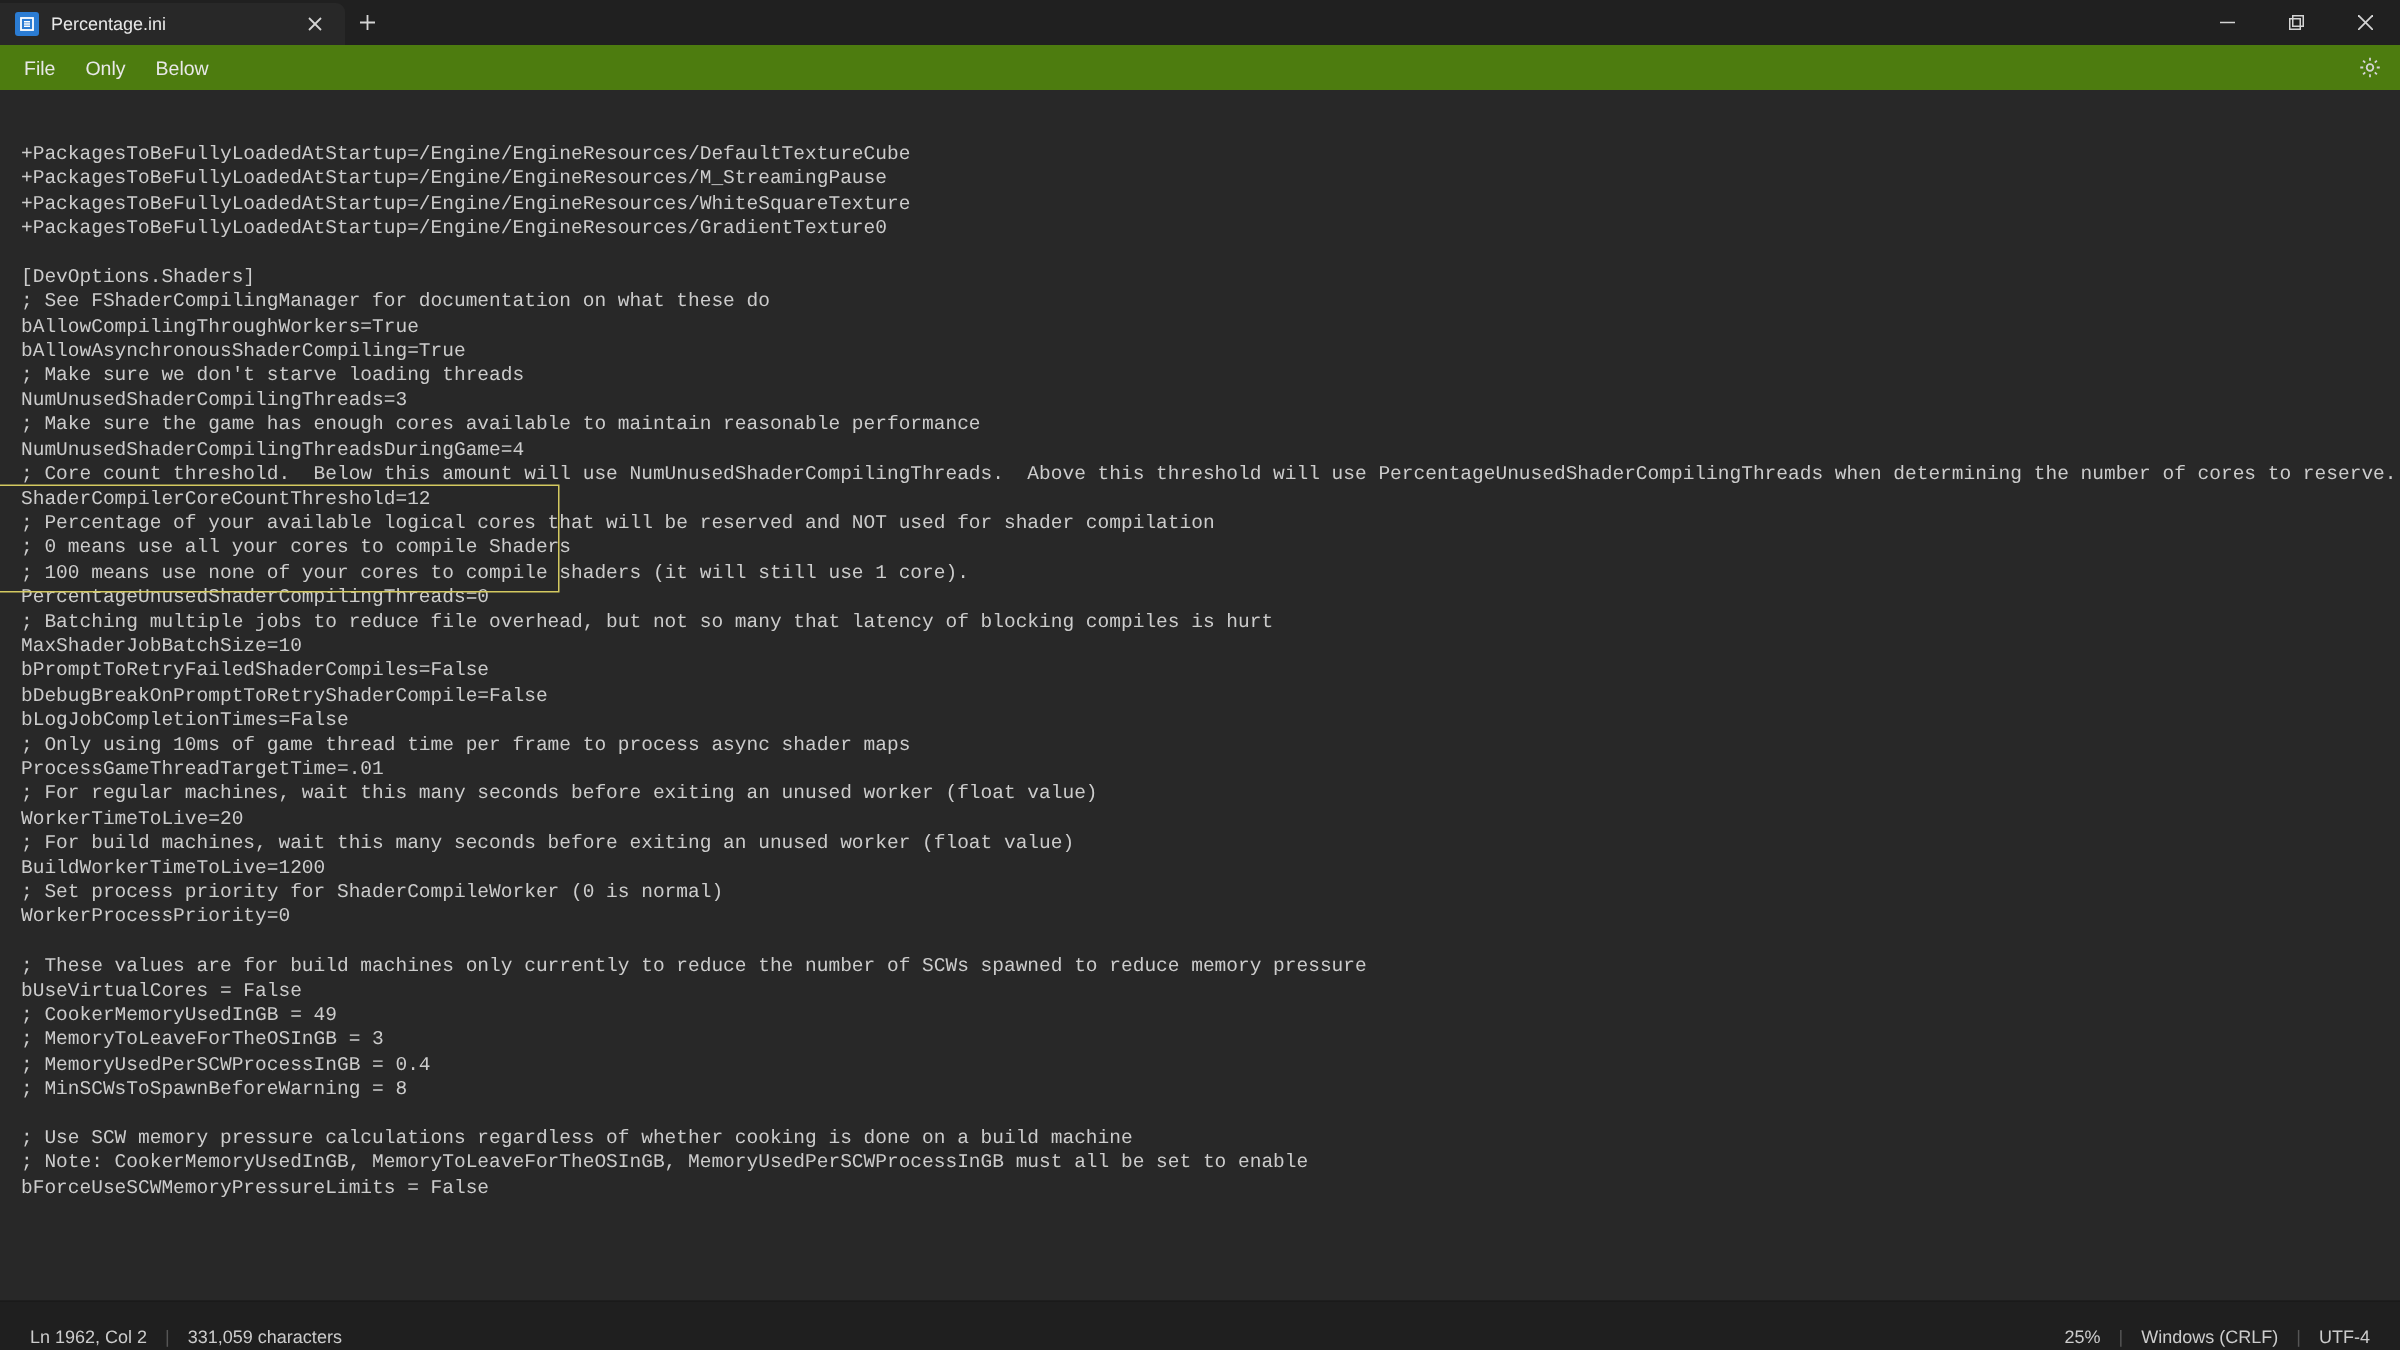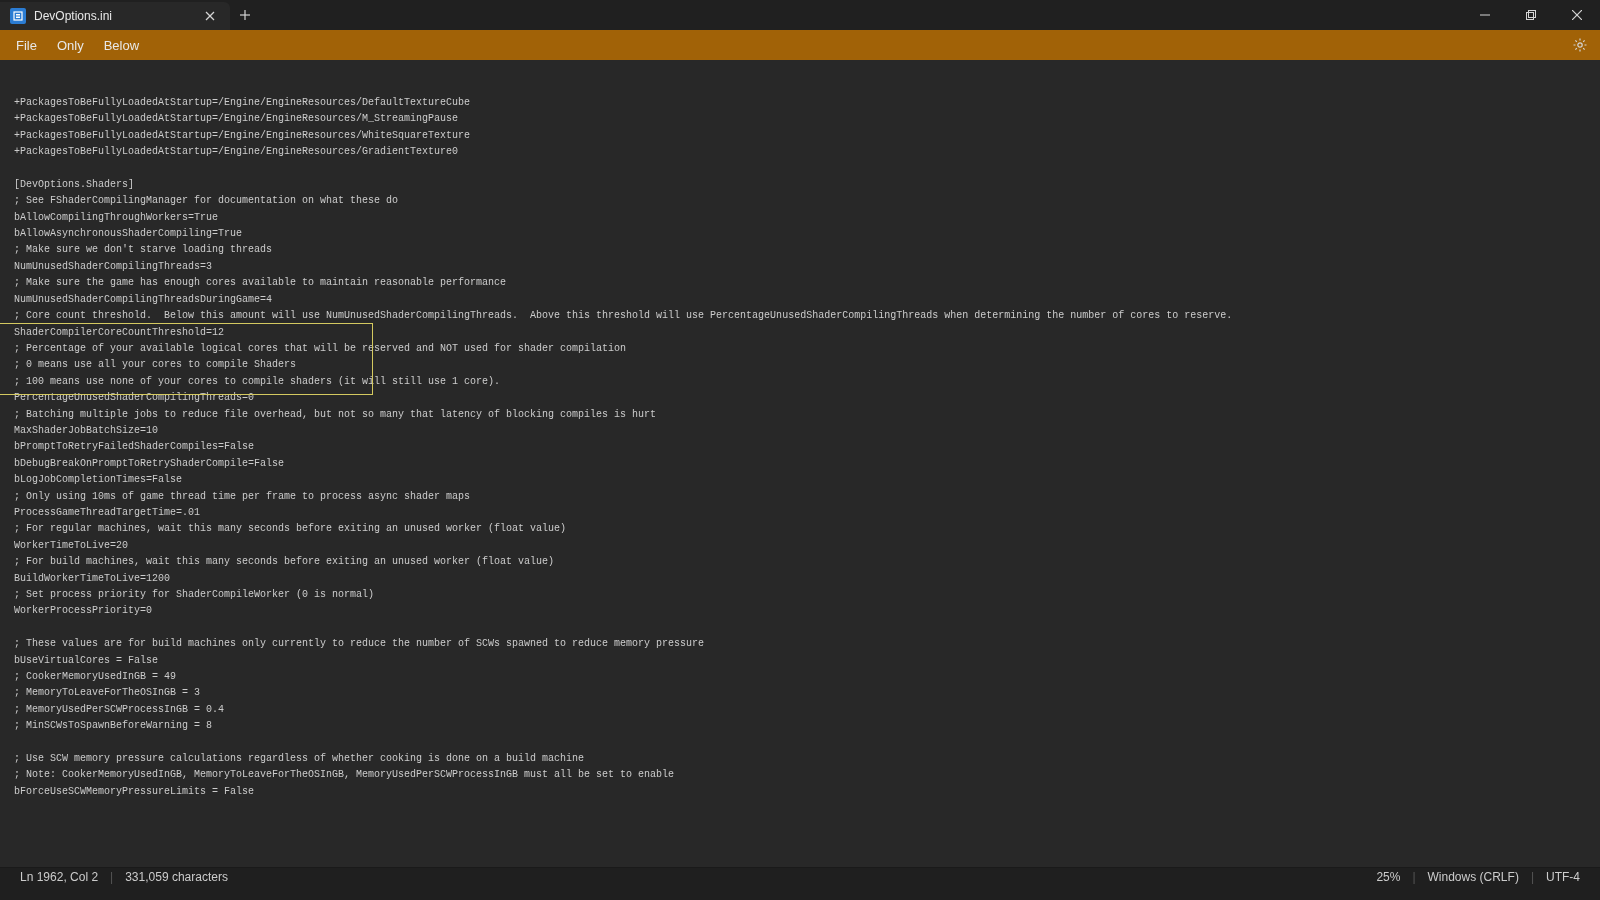--- a/index.html
+++ b/index.html
@@ -51,21 +51,21 @@
       width: 30px; display: flex; align-items: center; justify-content: center;
       color: #d4d4d4; font-size: 16px;
     }
     .window-controls { display: flex; }
     .win-btn {
       width: 46px; display: flex; align-items: center; justify-content: center;
       color: #d4d4d4;
     }
     .menubar {
       height: 30px;
-      background: #a16207;
+      background: #4d7c0f;
       display: flex;
       align-items: center;
       padding: 0 6px;
       justify-content: space-between;
     }
     .menu-items { display: flex; }
     .menu-item {
       padding: 4px 10px;
       color: #e8e8e8;
       font-size: 13px;
@@ -74,38 +74,38 @@
     .gear {
       width: 28px; height: 28px;
       display: flex; align-items: center; justify-content: center;
       color: #d4d4d4;
     }
     .editor {
       flex: 1;
       overflow: hidden;
       padding: 2px 0 0 14px;
       font-family: Consolas, "Courier New", monospace;
-      font-size: 10px;
+      font-size: 13px;
       line-height: 16.4px;
       color: #cccccc;
       white-space: pre;
       position: relative;
     }
     .editor-line { white-space: pre; }
     .highlight-box {
       position: absolute;
       border: 1px solid #d4c960;
       pointer-events: none;
     }
     .statusbar {
       height: 24px;
       background: #1f1f1f;
       border-top: 1px solid #1a1a1a;
       display: flex;
-      align-items: flex-end;
+      align-items: flex-start;
       justify-content: space-between;
       padding: 16px 12px;
       font-size: 12px;
       color: #cccccc;
     }
     .status-left, .status-right { display: flex; gap: 4px; align-items: center; }
     .status-segment { padding: 0 8px; }
     .status-divider { color: #555; }
   </style>
 </head>
@@ -115,21 +115,21 @@
   <div class="titlebar-left">
     <div class="tab">
       <div class="tab-icon">
         <svg width="10" height="10" viewBox="0 0 10 10">
             <rect x="1" y="1" width="8" height="8" fill="none" stroke="#fff" stroke-width="1.2"></rect>
             <line x1="3" y1="3.5" x2="7" y2="3.5" stroke="#fff" stroke-width="1"></line>
             <line x1="3" y1="5" x2="7" y2="5" stroke="#fff" stroke-width="1"></line>
             <line x1="3" y1="6.5" x2="7" y2="6.5" stroke="#fff" stroke-width="1"></line>
           </svg>
       </div>
-      <span class="tab-title">DevOptions.ini</span>
+      <span class="tab-title">Percentage.ini</span>
       <div class="tab-close">
         <svg width="10" height="10" viewBox="0 0 10 10">
             <line x1="1" y1="1" x2="9" y2="9" stroke="#d4d4d4" stroke-width="1.2"></line>
             <line x1="9" y1="1" x2="1" y2="9" stroke="#d4d4d4" stroke-width="1.2"></line>
           </svg>
       </div>
     </div>
     <div class="new-tab">
       <svg width="12" height="12" viewBox="0 0 12 12">
           <line x1="6" y1="1" x2="6" y2="11" stroke="#d4d4d4" stroke-width="1.2"></line>

